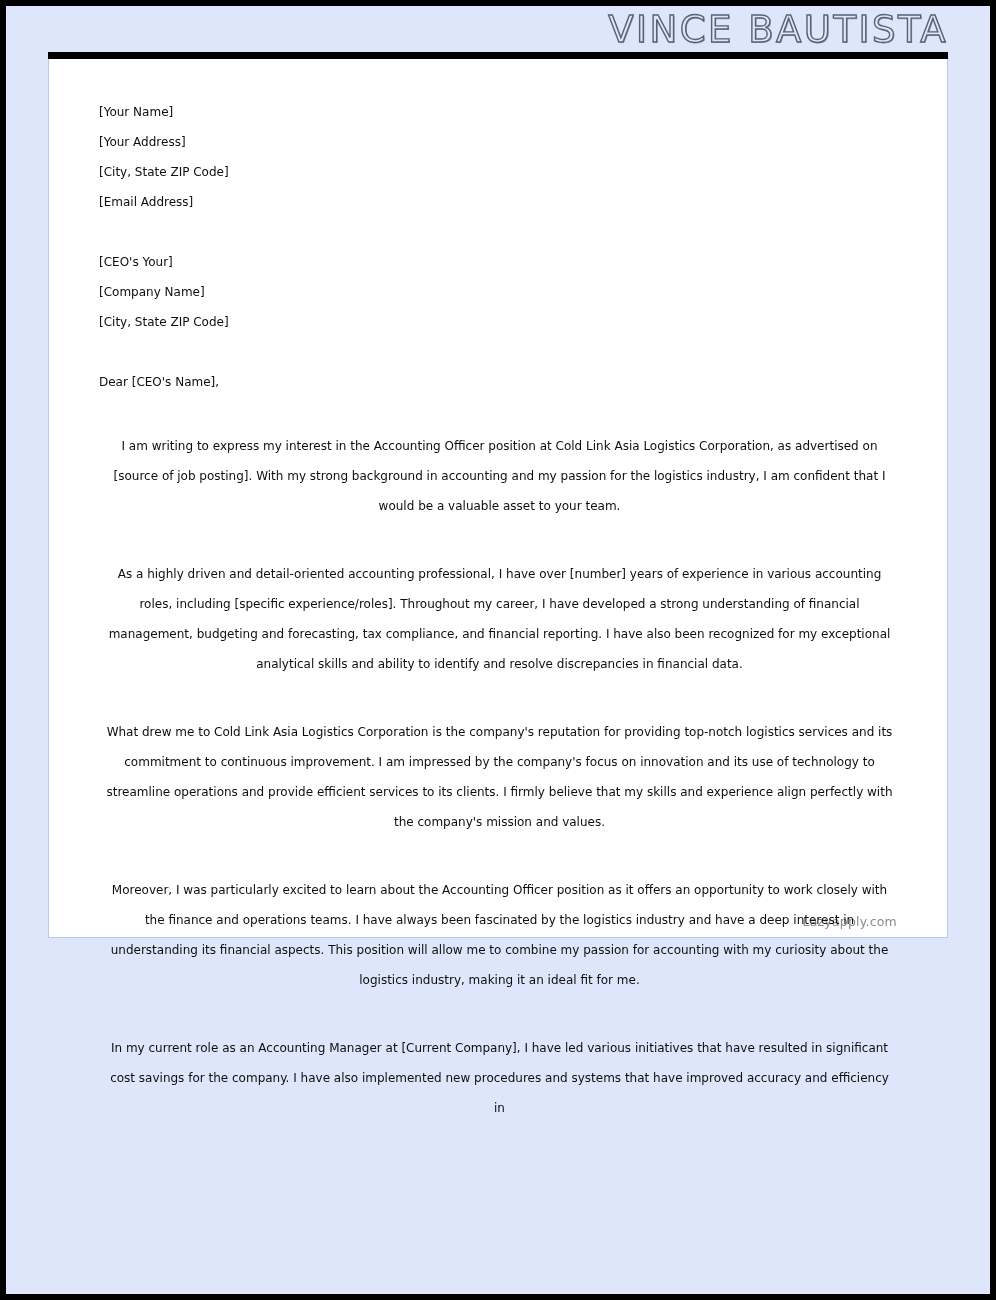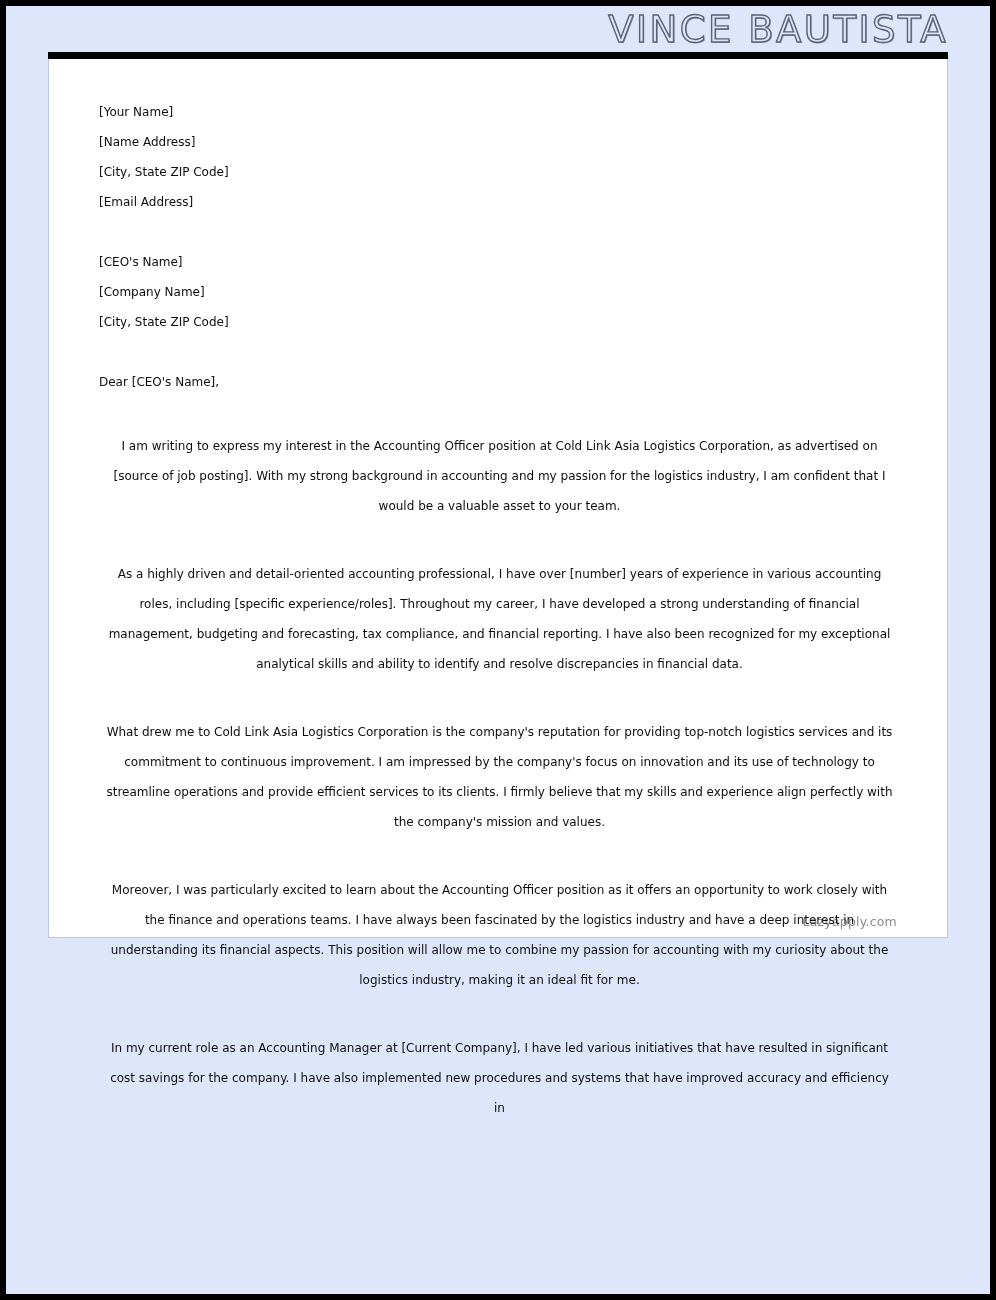--- a/index.html
+++ b/index.html
@@ -124,29 +124,29 @@
     <div id="header-rule"></div>
 
     <div id="page">
       <div id="watermark">Lazyapply.com</div>
     </div>
 
     <div id="letter-body">
 
       <div>
         <div class="addr-line">[Your Name]</div>
-        <div class="addr-line">[Name Address]</div>
+        <div class="addr-line">[Your Address]</div>
         <div class="addr-line">[City, State ZIP Code]</div>
         <div class="addr-line">[Email Address]</div>
       </div>
 
       <div class="spacer"></div>
 
       <div>
-        <div class="addr-line">[CEO's Name]</div>
+        <div class="addr-line">[CEO's Your]</div>
         <div class="addr-line">[Company Name]</div>
         <div class="addr-line">[City, State ZIP Code]</div>
       </div>
 
       <div class="spacer"></div>
 
       <div class="salutation">Dear [CEO's Name],</div>
 
       <div class="spacer"></div>
 

